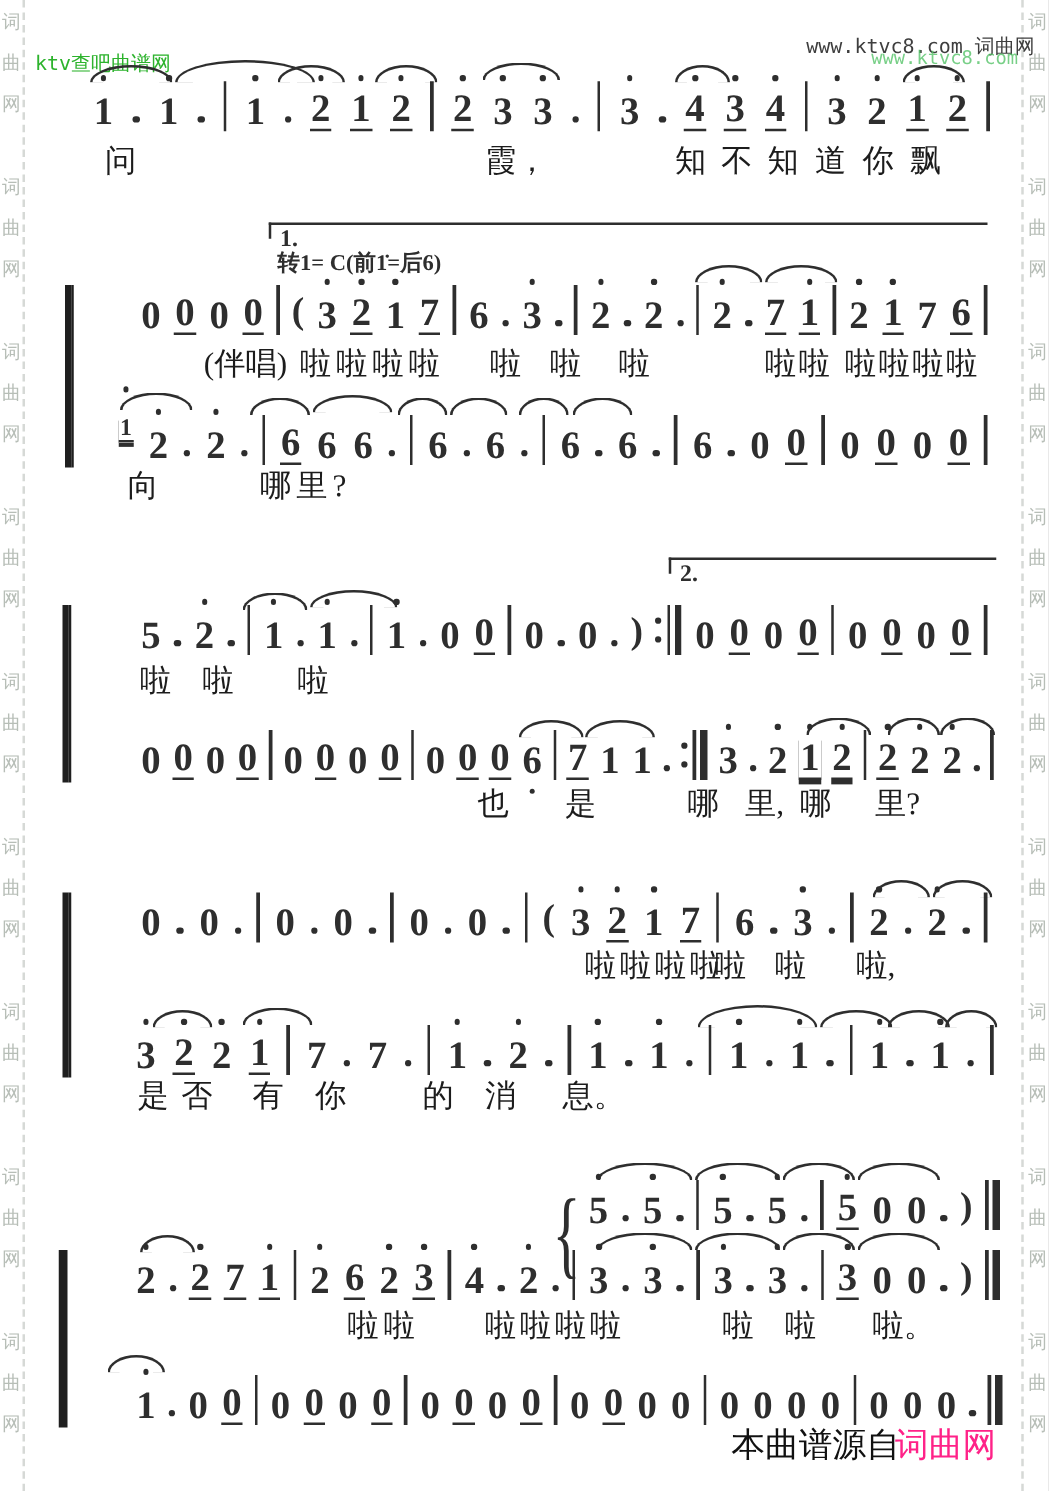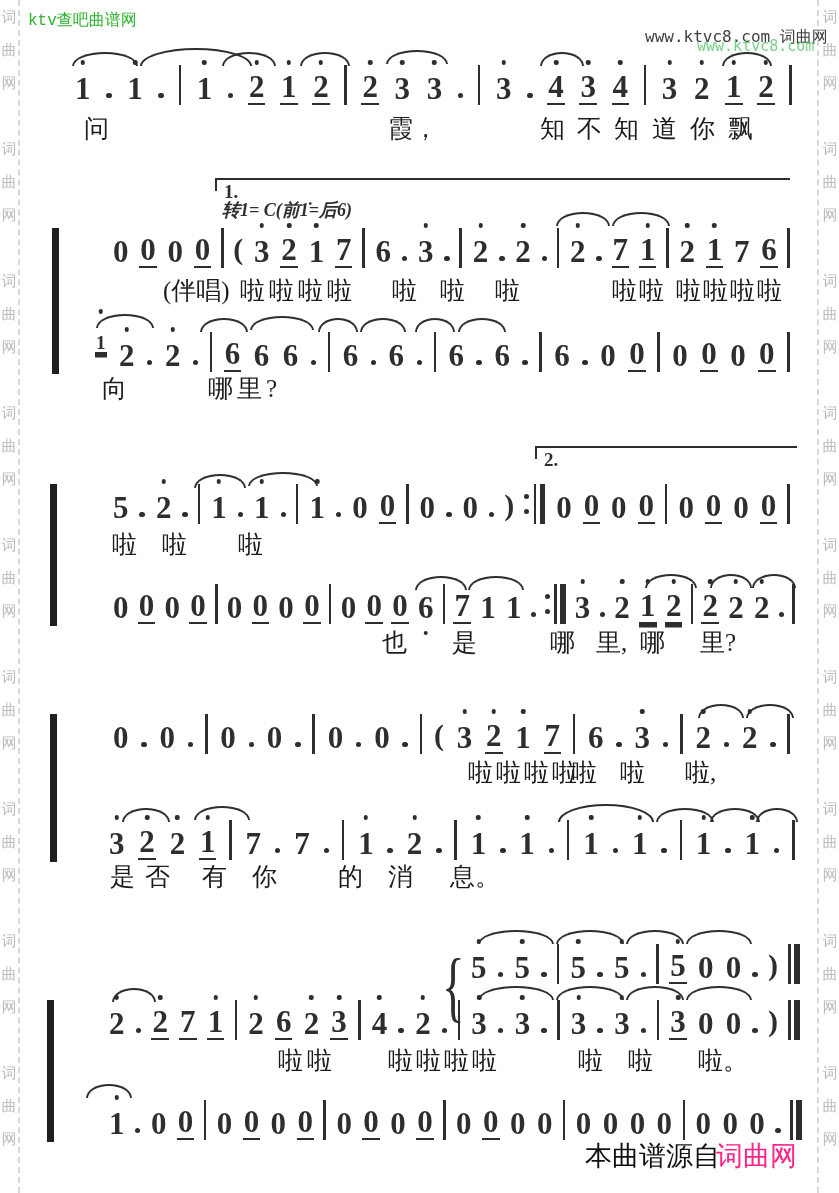--- a/index.html
+++ b/index.html
@@ -100,21 +100,21 @@
       <div class="wchar" style="left: 822px; top: 833px;">曲</div>
       <div class="wchar" style="left: 822px; top: 866px;">网</div>
       <div class="wchar" style="left: 822px; top: 932px;">词</div>
       <div class="wchar" style="left: 822px; top: 965px;">曲</div>
       <div class="wchar" style="left: 822px; top: 998px;">网</div>
       <div class="wchar" style="left: 822px; top: 1064px;">词</div>
       <div class="wchar" style="left: 822px; top: 1097px;">曲</div>
       <div class="wchar" style="left: 822px; top: 1130px;">网</div>
     </div>
 
-  <div class="hdr-left" style="left:28px;top:10px;font-family:Liberation Mono, monospace;">ktv查吧曲谱网</div>
+  <div class="hdr-left" style="left:28px;top:41px;">ktv查吧曲谱网</div>
   <div class="hdr-right" style="left:645px;top:27px;">www.ktvc8.com 词曲网</div>
   <div class="hdr-green" style="left:697px;top:37px;">www.ktvc8.com</div>
 
   <div class="score" id="score">
       <div class="music-line" style="top: 63px; left: 74px; width: 718px;">
         <div class="note">
           <span class="digit">1</span>
           <i class="hi"></i>
         </div>
         <div class="augdot"></div>
@@ -940,18 +940,18 @@
       <div class="volta" style="left: 535px; top: 446px; width: 262px;">
         <span class="vlabel">2.</span>
       </div>
       <div class="sysbar" style="left: 52px; top: 228px; height: 146px;"></div>
       <div class="sysbar" style="left: 50px; top: 484px; height: 142px;"></div>
       <div class="sysbar" style="left: 50px; top: 714px; height: 148px;"></div>
       <div class="sysbar" style="left: 47px; top: 1000px; height: 142px;"></div>
       <div class="brace" style="left: 442px; top: 948px; font-size: 78px; line-height: 78px;">{</div>
     </div>
 
-  <div class="keychange" style="left:222px;top:198px;font-style:italic;">转1= C(前1̇=后6)</div>
+  <div class="keychange" style="left:222px;top:198px;">转1= C(前1̇=后6)</div>
 
   <div class="footer-label" style="left:585px;top:1138px;">本曲谱源自</div>
   <div class="footer-site" style="left:716px;top:1138px;">词曲网</div>
 
 </div>
 
 </body></html>

